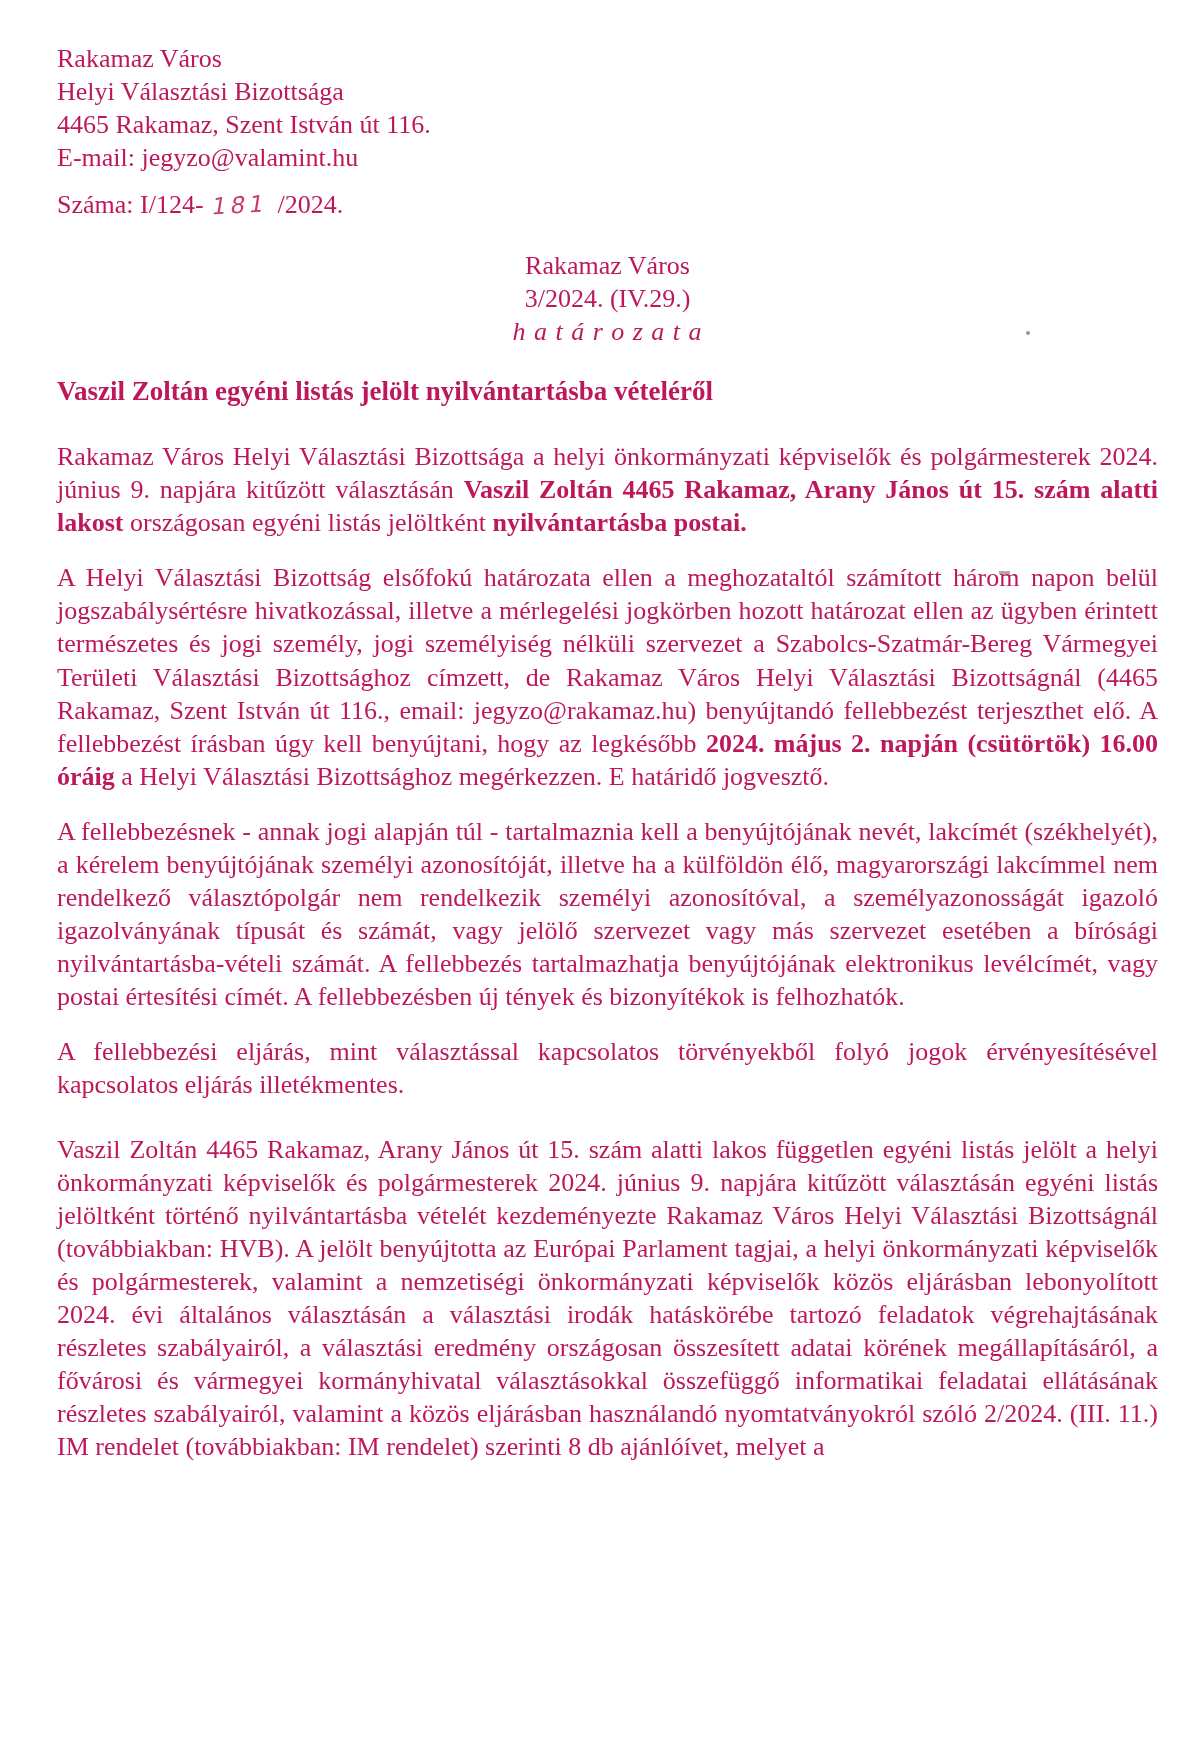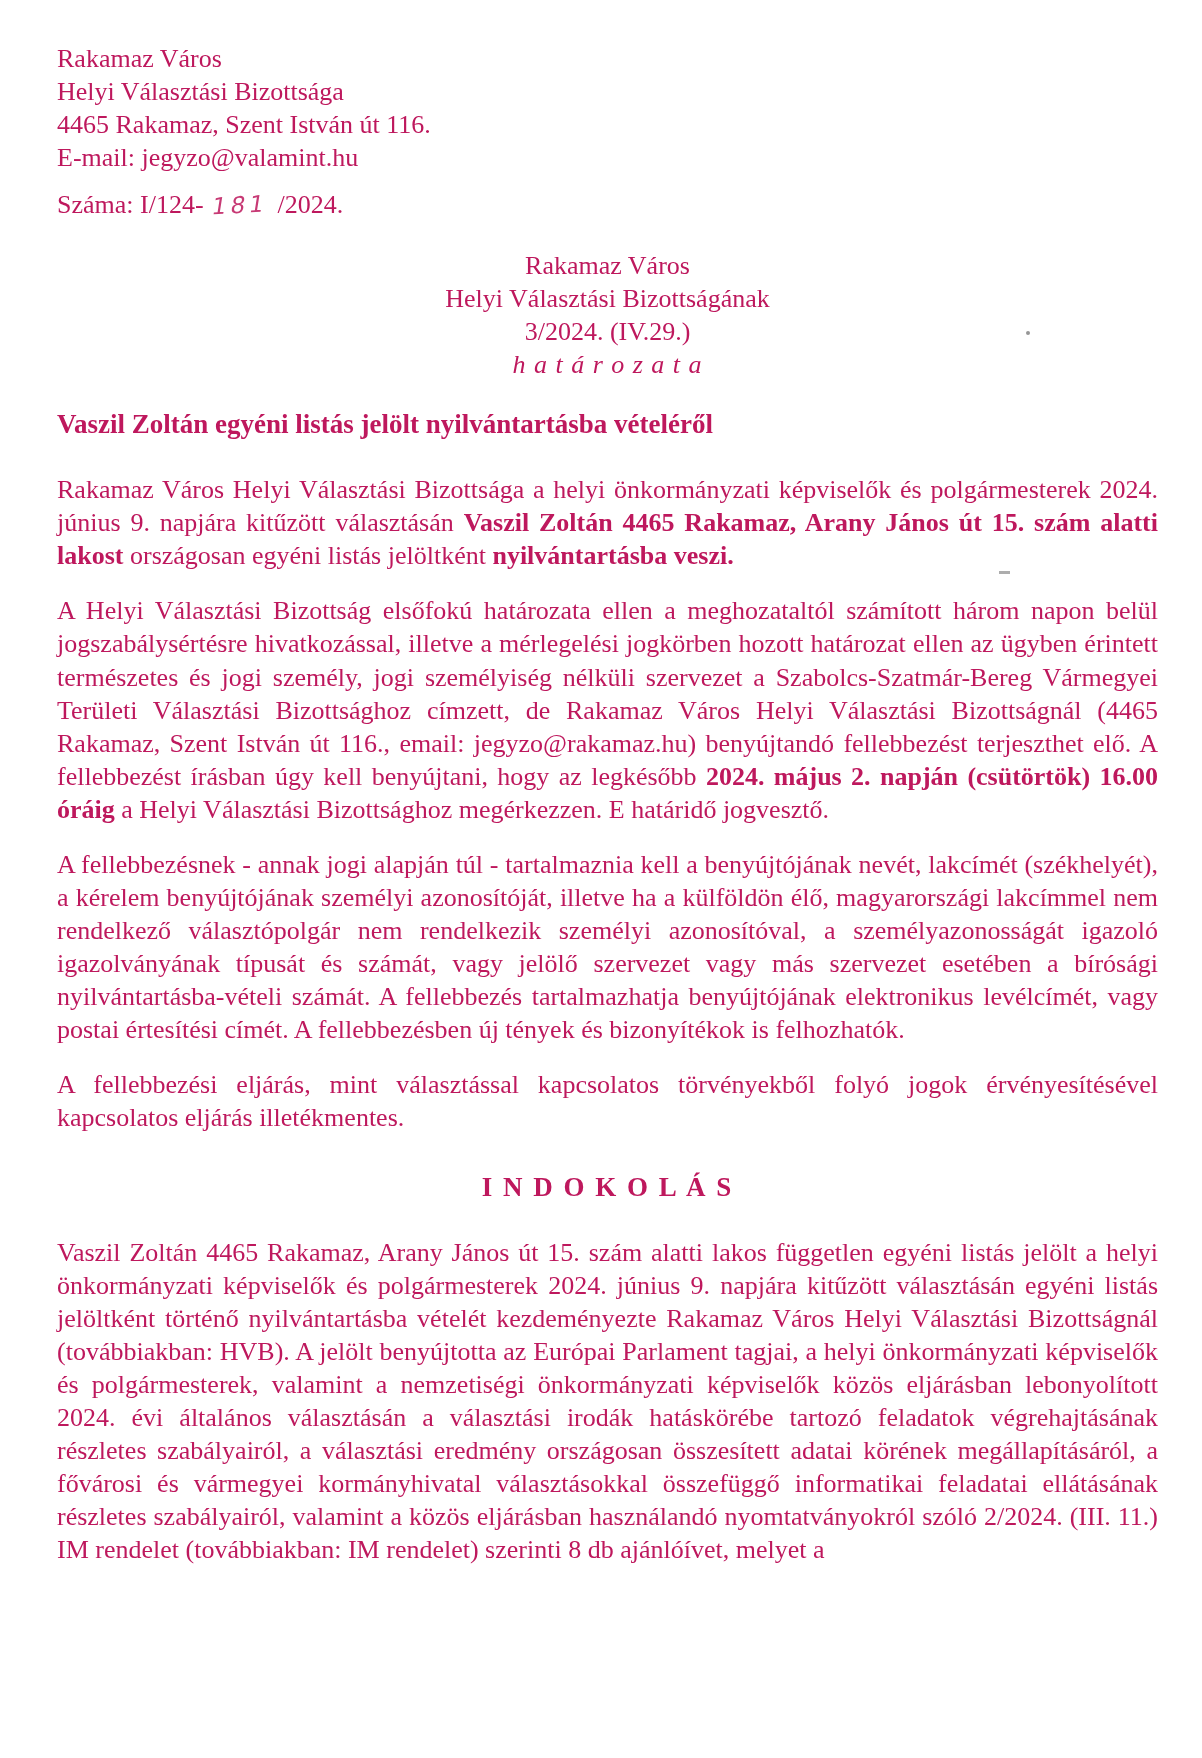--- a/index.html
+++ b/index.html
@@ -101,35 +101,33 @@
     <div>4465 Rakamaz, Szent István út 116.</div>
     <div>E-mail: jegyzo@valamint.hu</div>
   </div>
 
   <div class="case-number-line">
     <span>Száma: I/124-</span><span class="handwritten">181</span><span>/2024.</span>
   </div>
 
   <div class="title-block">
     <div>Rakamaz Város</div>
-    <div>Helyi Választási Bizottságának</div>
     <div>3/2024. (IV.29.)</div>
     <div class="decree-word">h a t á r o z a t a</div>
   </div>
 
   <div class="subject-line">Vaszil Zoltán egyéni listás jelölt nyilvántartásba vételéről</div>
 
-  <p class="para first"><span>Rakamaz Város Helyi Választási Bizottsága a helyi önkormányzati képviselők és polgármesterek 2024. június 9. napjára kitűzött választásán </span><strong>Vaszil Zoltán 4465 Rakamaz, Arany János út 15. szám alatti lakost</strong><span> országosan egyéni listás jelöltként </span><strong>nyilvántartásba veszi.</strong></p>
+  <p class="para first"><span>Rakamaz Város Helyi Választási Bizottsága a helyi önkormányzati képviselők és polgármesterek 2024. június 9. napjára kitűzött választásán </span><strong>Vaszil Zoltán 4465 Rakamaz, Arany János út 15. szám alatti lakost</strong><span> országosan egyéni listás jelöltként </span><strong>nyilvántartásba postai.</strong></p>
 
   <p class="para"><span>A Helyi Választási Bizottság elsőfokú határozata ellen a meghozataltól számított három napon belül jogszabálysértésre hivatkozással, illetve a mérlegelési jogkörben hozott határozat ellen az ügyben érintett természetes és jogi személy, jogi személyiség nélküli szervezet a Szabolcs-Szatmár-Bereg Vármegyei Területi Választási Bizottsághoz címzett, de Rakamaz Város Helyi Választási Bizottságnál (4465 Rakamaz, Szent István út 116., email: jegyzo@rakamaz.hu) benyújtandó fellebbezést terjeszthet elő. A fellebbezést írásban úgy kell benyújtani, hogy az legkésőbb </span><strong>2024. május 2. napján (csütörtök) 16.00 óráig</strong><span> a Helyi Választási Bizottsághoz megérkezzen. E határidő jogvesztő.</span></p>
 
   <p class="para">A fellebbezésnek - annak jogi alapján túl - tartalmaznia kell a benyújtójának nevét, lakcímét (székhelyét), a kérelem benyújtójának személyi azonosítóját, illetve ha a külföldön élő, magyarországi lakcímmel nem rendelkező választópolgár nem rendelkezik személyi azonosítóval, a személyazonosságát igazoló igazolványának típusát és számát, vagy jelölő szervezet vagy más szervezet esetében a bírósági nyilvántartásba-vételi számát. A fellebbezés tartalmazhatja benyújtójának elektronikus levélcímét, vagy postai értesítési címét. A fellebbezésben új tények és bizonyítékok is felhozhatók.</p>
 
   <p class="para">A fellebbezési eljárás, mint választással kapcsolatos törvényekből folyó jogok érvényesítésével kapcsolatos eljárás illetékmentes.</p>
 
-  <div class="section-heading">I N D O K O L Á S</div>
 
   <p class="para after-heading">Vaszil Zoltán 4465 Rakamaz, Arany János út 15. szám alatti lakos független egyéni listás jelölt a helyi önkormányzati képviselők és polgármesterek 2024. június 9. napjára kitűzött választásán egyéni listás jelöltként történő nyilvántartásba vételét kezdeményezte Rakamaz Város Helyi Választási Bizottságnál (továbbiakban: HVB). A jelölt benyújtotta az Európai Parlament tagjai, a helyi önkormányzati képviselők és polgármesterek, valamint a nemzetiségi önkormányzati képviselők közös eljárásban lebonyolított 2024. évi általános választásán a választási irodák hatáskörébe tartozó feladatok végrehajtásának részletes szabályairól, a választási eredmény országosan összesített adatai körének megállapításáról, a fővárosi és vármegyei kormányhivatal választásokkal összefüggő informatikai feladatai ellátásának részletes szabályairól, valamint a közös eljárásban használandó nyomtatványokról szóló 2/2024. (III. 11.) IM rendelet (továbbiakban: IM rendelet) szerinti 8 db ajánlóívet, melyet a</p>
 
   <div class="noise noise-dot"></div>
   <div class="noise noise-dash"></div>
 
 </div>
 
 </body></html>

